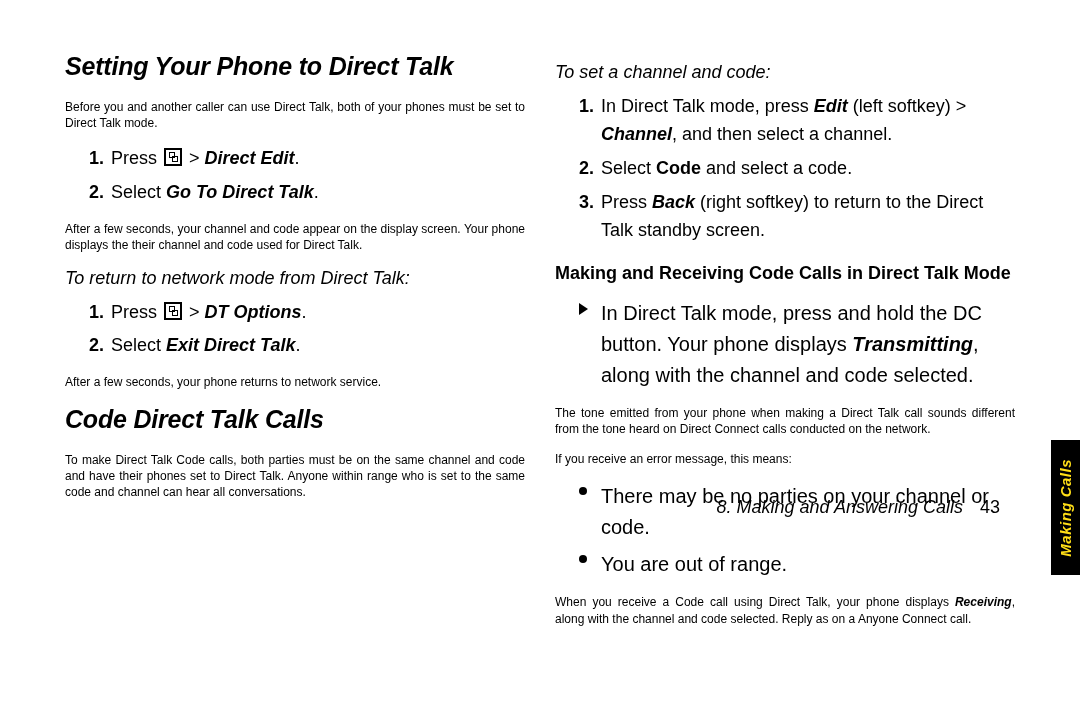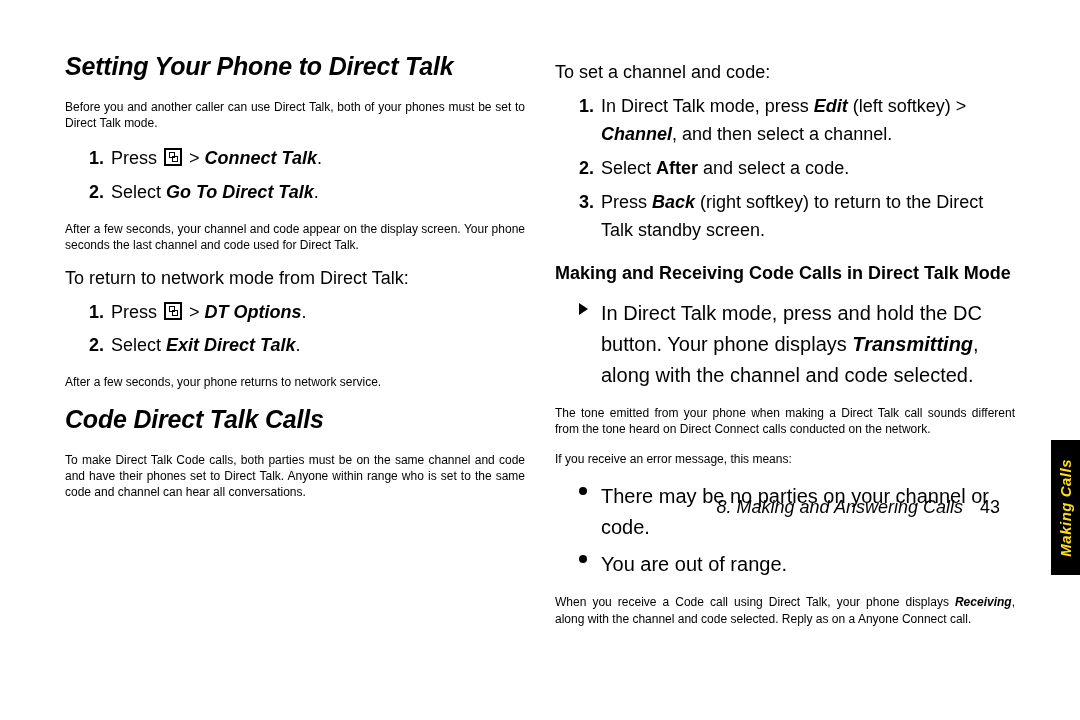--- a/index.html
+++ b/index.html
@@ -1,21 +1,21 @@
 <!DOCTYPE html>
 <html><head>
 <meta charset="utf-8">
 <style>
   html,body{margin:0;padding:0;width:1080px;height:720px;background:#fff;font-family:Arial,Helvetica,sans-serif;color:#000}
   .page{position:relative;width:1080px;height:552px;box-sizing:border-box;padding:40px 60px 40px 65px}
   .columns{display:flex;gap:30px}
   .col{width:460px}
   h2{font-style:italic;font-weight:600;font-size:25px;margin:12px 0 18px 0;letter-spacing:-.2px}
   .para{font-size:12px;line-height:1.35;margin:0 0 14px 0;text-align:justify}
-  .sub-italic{font-weight:400;font-size:18px;margin:12px 0 10px 0}
+  .sub-italic{font-style:italic;font-weight:400;font-size:18px;margin:12px 0 10px 0}
   ol.steps{margin:0 0 14px 24px;padding:0}
   ol.steps li{font-size:18px;line-height:1.55;margin-bottom:6px;list-style:none;position:relative;padding-left:22px}
   ol.steps li .num{position:absolute;left:0;font-weight:700}
   ul.bullets{margin:6px 0 14px 24px;padding:0}
   ul.bullets li{font-size:20px;line-height:1.55;margin-bottom:6px;list-style:none;position:relative;padding-left:22px}
   ul.bullets li .dot{position:absolute;left:0;top:6px;width:8px;height:8px;background:#000;border-radius:50%}
   ul.bullets li .tri{position:absolute;left:0;top:5px;width:0;height:0;border-top:6px solid transparent;border-bottom:6px solid transparent;border-left:9px solid #000}
   .bld{font-weight:700}
   .biu{font-weight:700;font-style:italic}
   .icon-box{display:inline-block;width:14px;height:14px;border:2px solid #000;vertical-align:-2px;margin:0 2px;position:relative}
@@ -33,28 +33,28 @@
 <div class="page">
   <div class="columns">
 
     <div class="col">
       <h2>Setting Your Phone to Direct Talk</h2>
       <p class="para">Before you and another caller can use Direct Talk, both of your phones must be set to Direct Talk mode.</p>
 
       <ol class="steps">
         <li><span class="num">1.</span>
           <span>Press </span><span class="icon-box"></span><span> &gt;</span>
-          <span class="biu">Connect Talk</span>.
+          <span class="biu">Direct Edit</span>.
         </li>
         <li><span class="num">2.</span>
           <span>Select </span><span class="biu">Go To Direct Talk</span>.
         </li>
       </ol>
 
-      <p class="para">After a few seconds, your channel and code appear on the display screen. Your phone seconds the last channel and code used for Direct Talk.</p>
+      <p class="para">After a few seconds, your channel and code appear on the display screen. Your phone displays the their channel and code used for Direct Talk.</p>
       <p class="sub-italic">To return to network mode from Direct Talk:</p>
 
       <ol class="steps">
         <li><span class="num">1.</span>
           <span>Press </span><span class="icon-box"></span><span> &gt;</span>
           <span class="biu">DT Options</span>.
         </li>
         <li><span class="num">2.</span>
           <span>Select </span><span class="biu">Exit Direct Talk</span>.
         </li>
@@ -66,21 +66,21 @@
     </div>
 
     <div class="col">
       <p class="sub-italic" style="margin-top:22px">To set a channel and code:</p>
 
       <ol class="steps">
         <li><span class="num">1.</span>
           <span>In Direct Talk mode, press </span><span class="biu">Edit</span><span> (left softkey) &gt; </span><span class="biu">Channel</span><span>, and then select a channel.</span>
         </li>
         <li><span class="num">2.</span>
-          <span>Select </span><span class="bld">After</span><span> and select a code.</span>
+          <span>Select </span><span class="bld">Code</span><span> and select a code.</span>
         </li>
         <li><span class="num">3.</span>
           <span>Press </span><span class="biu">Back</span><span> (right softkey) to return to the Direct Talk standby screen.</span>
         </li>
       </ol>
 
       <p class="sub-h">Making and Receiving Code Calls in Direct Talk Mode</p>
 
       <ul class="bullets">
         <li><span class="tri"></span>

